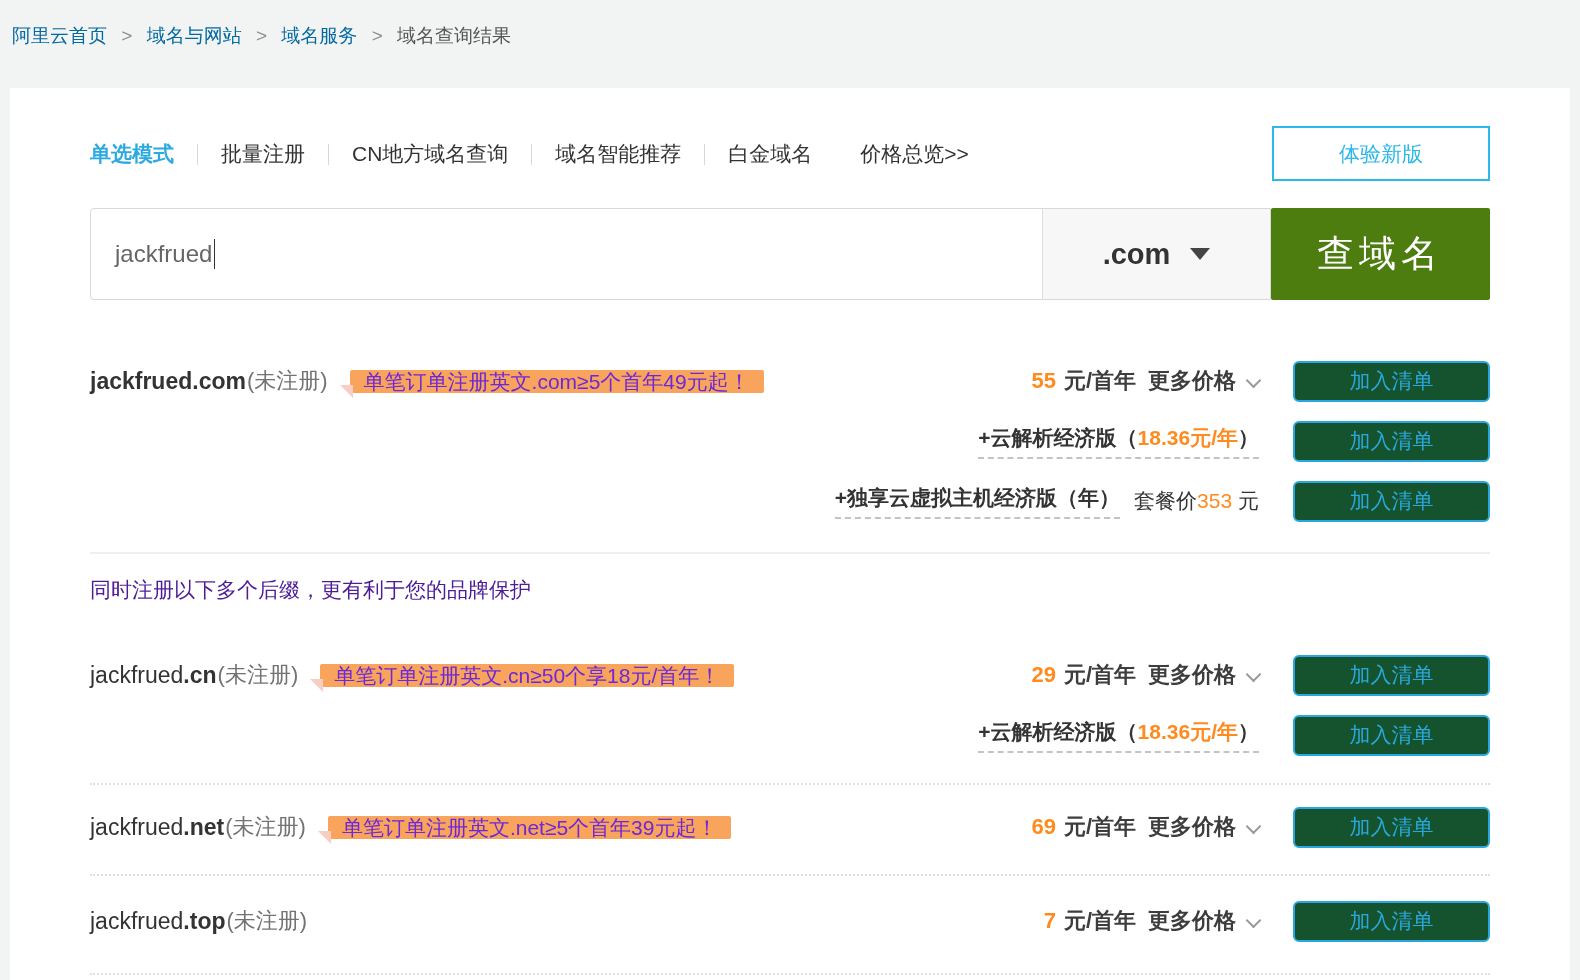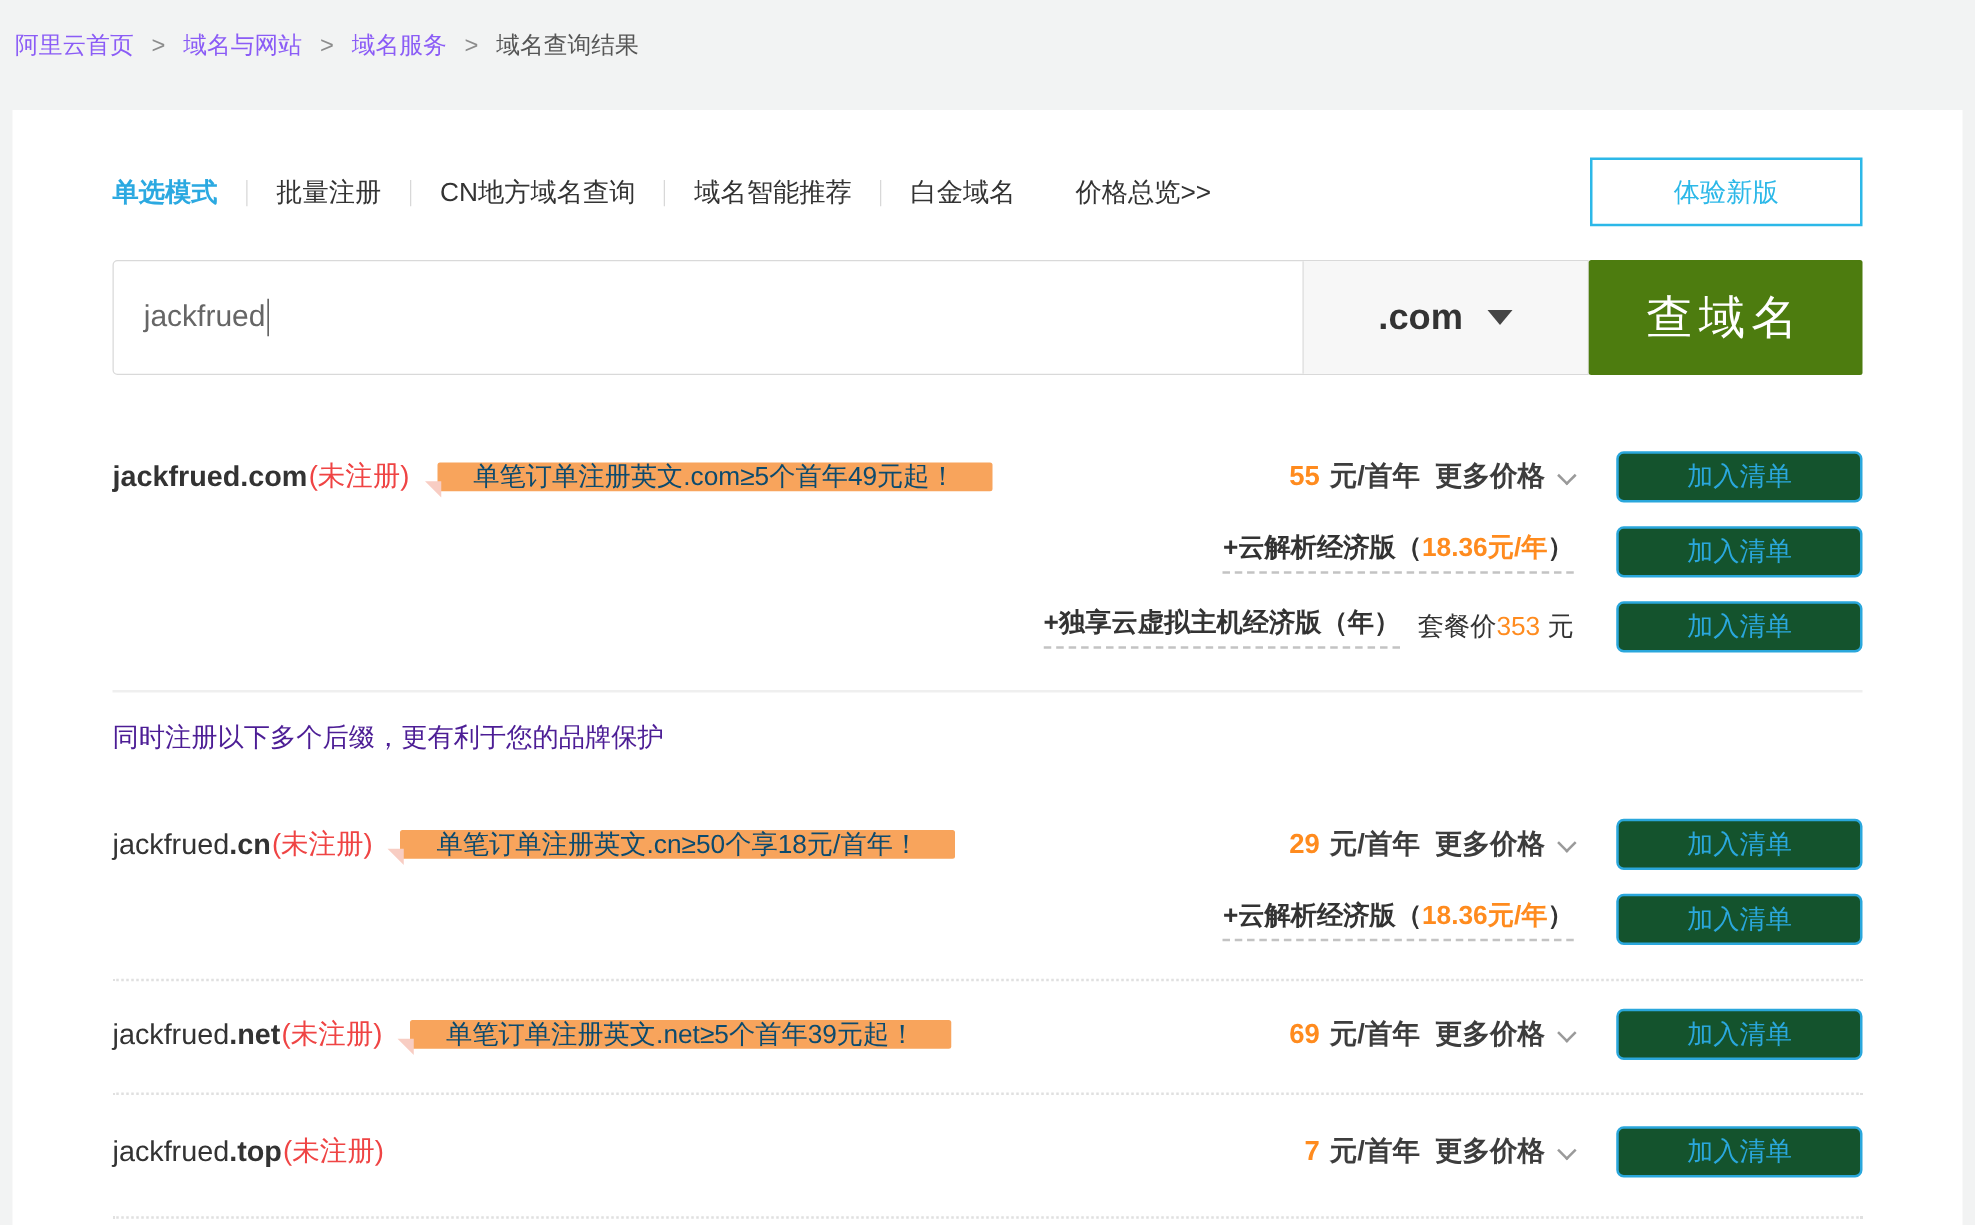--- a/index.html
+++ b/index.html
@@ -9,21 +9,21 @@
     background: #f2f3f3;
     font-family: "Liberation Sans", "DejaVu Sans", sans-serif;
     color: #333;
   }
 
   
   .breadcrumb {
     height: 88px; padding: 23px 0 0 12px;
     font-size: 19px;
   }
-  .breadcrumb .crumb-link { color: #8b5cf6; cursor: pointer; font-family: Liberation Serif, serif; }
+  .breadcrumb .crumb-link { color: #0369a1; cursor: pointer; font-family: Liberation Serif, serif; }
   .breadcrumb .crumb-sep { color: #8c8c8c; margin: 0 9px; }
   .breadcrumb .crumb-current { color: #555; }
 
   
   .card {
     margin: 0 10px; height: 892px; background: #fff;
   }
   .card-inner { padding: 38px 80px 0 80px; }
 
   
@@ -66,30 +66,30 @@
     width: 219px; background: #4d7c0f; border: none; border-radius: 2px;
     color: #fff; font-size: 37px; letter-spacing: 5px; padding-left: 5px;
     display: flex; align-items: center; justify-content: center; cursor: pointer;
   }
 
   
   .results { margin-top: 60px; }
   .row-main { display: flex; align-items: center; height: 42px; }
   .domain { font-size: 23px; color: #333; }
   .domain .dn-bold { font-weight: bold; }
-  .status { font-size: 22px; color: #ef4444; margin-left: 1px; }
+  .status { font-size: 22px; color: #737373; margin-left: 1px; }
 
   .promo { position: relative; margin-left: 22px; }
   .promo-tail {
     position: absolute; left: -10px; bottom: -1px; width: 0; height: 0;
     border-top: 13px solid #f8cdc3; border-left: 13px solid transparent;
   }
   .promo-body {
-    background: #f8a45c; color: #0c4a6e; font-size: 21px;
-    height: 31px; line-height: 31px; padding: 0 29px; border-radius: 2px;
+    background: #f8a45c; color: #6d28d9; font-size: 21px;
+    height: 31px; line-height: 31px; padding: 0 14px; border-radius: 2px;
     white-space: nowrap;
   }
 
   .right-group { margin-left: auto; display: flex; align-items: center; }
   .price-line { display: flex; align-items: baseline; font-size: 22px; color: #3d3d3d; white-space: nowrap; font-weight: bold; }
   .price-num { color: #ff8b1e; margin-right: 8px; }
   .price-num.bold, .price-line.bold { font-weight: 600; }
   .price-unit { margin-right: 12px; }
   .more-link { cursor: pointer; display: inline-flex; align-items: center; }
   .chev {

